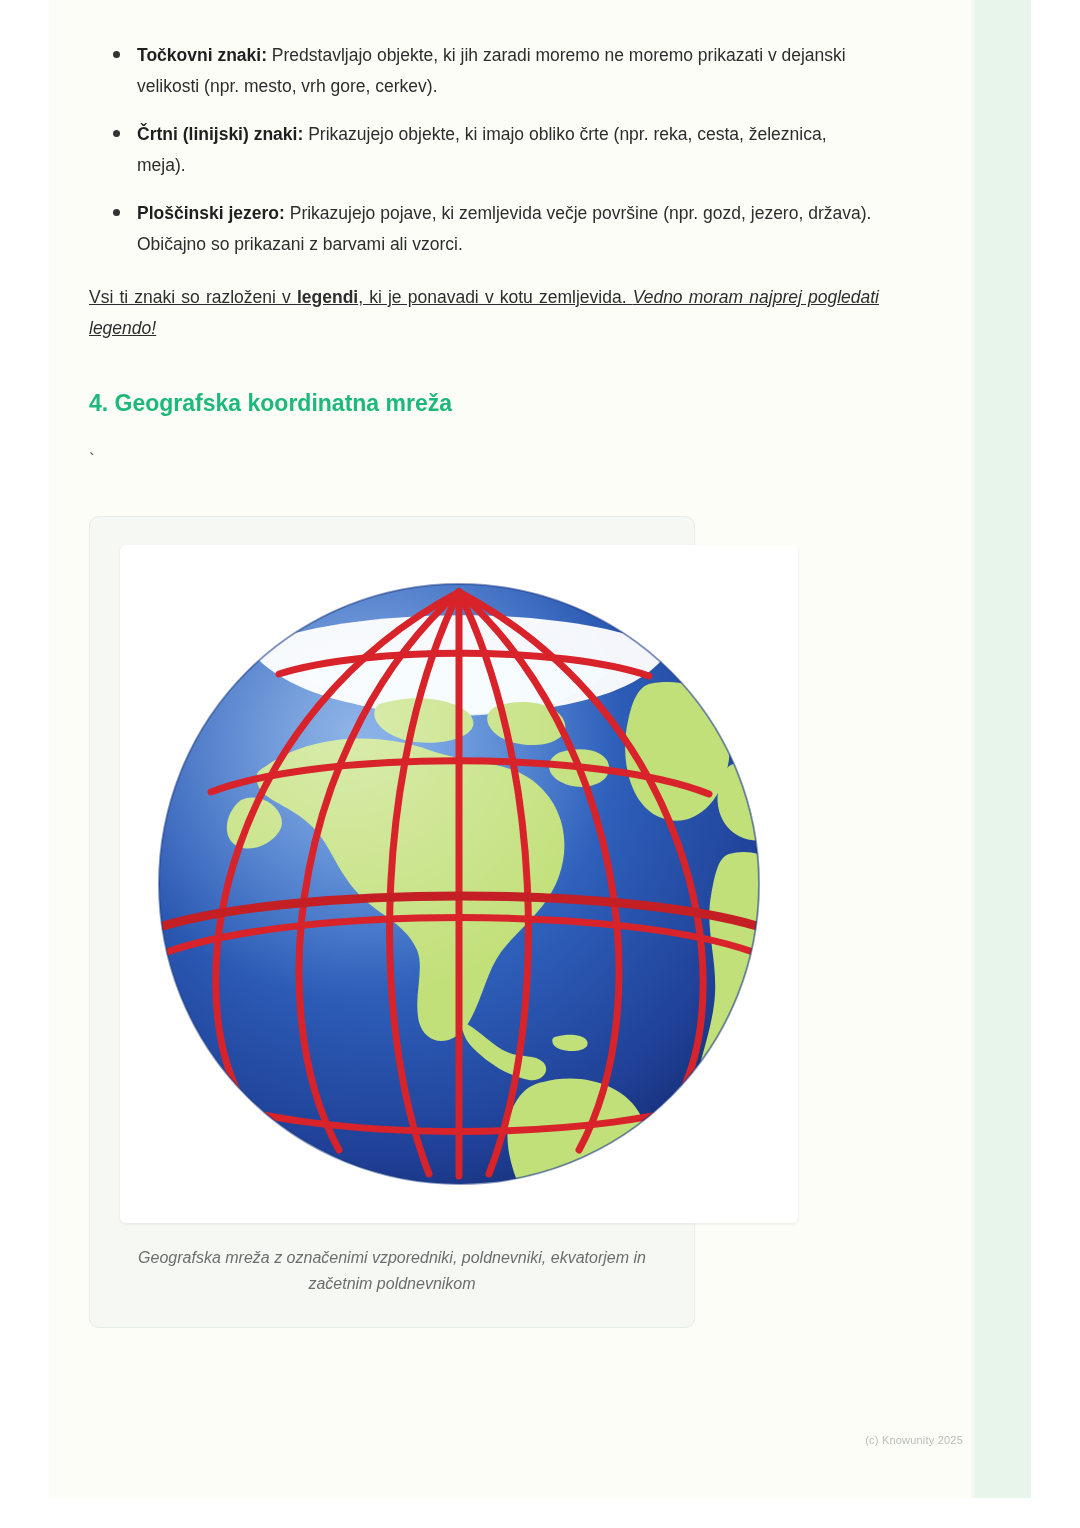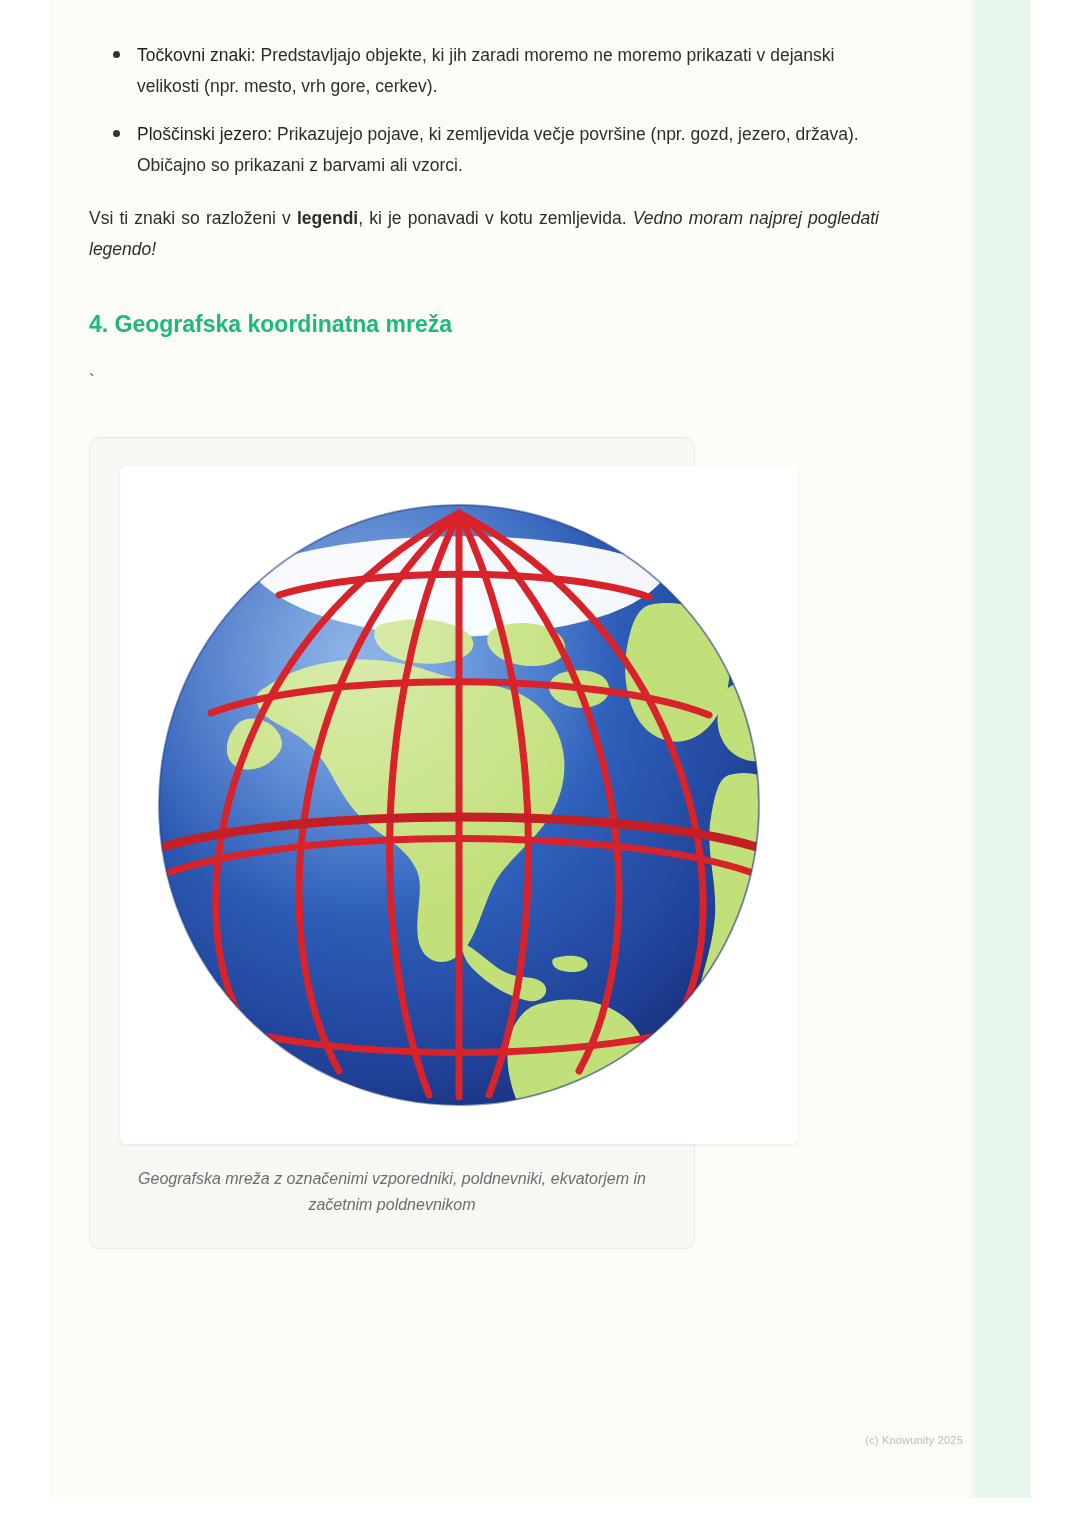--- a/index.html
+++ b/index.html
@@ -66,31 +66,32 @@
   ul.bullets li .dot {
     position: absolute;
     left: -24px;
     top: 11px;
     width: 7px;
     height: 7px;
     border-radius: 50%;
     background: #333;
   }
   ul.bullets li b {
-    font-weight: 400;
+    font-weight: 700;
     color: #1f1f1f;
   }
 
   
   .para-justify {
     font-size: 17.5px;
     line-height: 31px;
     color: #2d2d2d;
     text-align: justify;
     margin: 22px 0 0 0;
+    text-decoration: underline;
   }
   .para-justify b { font-weight: 700; }
   .para-justify i { font-style: italic; }
 
   h2.section-heading {
     font-size: 23px;
     line-height: 34px;
     color: #1db97a;
     font-weight: 700;
     margin: 42px 0 0 0;
@@ -158,20 +159,24 @@
 
   <div class="right-strip"></div>
   <div class="right-strip-inner"></div>
 
   <div class="content">
 
     <ul class="bullets">
       <li>
         <span class="dot"></span>
         <b>Točkovni znaki:</b><span> Predstavljajo objekte, ki jih zaradi moremo ne moremo prikazati v dejanski velikosti (npr. mesto, vrh gore, cerkev).</span>
+      </li>
+      <li>
+        <span class="dot"></span>
+        <b>Črtni (linijski) znaki:</b><span> Prikazujejo objekte, ki imajo obliko črte (npr. reka, cesta, železnica, meja).</span>
       </li>
       <li>
         <span class="dot"></span>
         <b>Ploščinski jezero:</b><span> Prikazujejo pojave, ki zemljevida večje površine (npr. gozd, jezero, država). Običajno so prikazani z barvami ali vzorci.</span>
       </li>
     </ul>
 
     <p class="para-justify"><span>Vsi ti znaki so razloženi v </span><b>legendi</b><span>, ki je ponavadi v kotu zemljevida. </span><i>Vedno moram najprej pogledati legendo!</i></p>
 
     <h2 class="section-heading">4. Geografska koordinatna mreža</h2>

